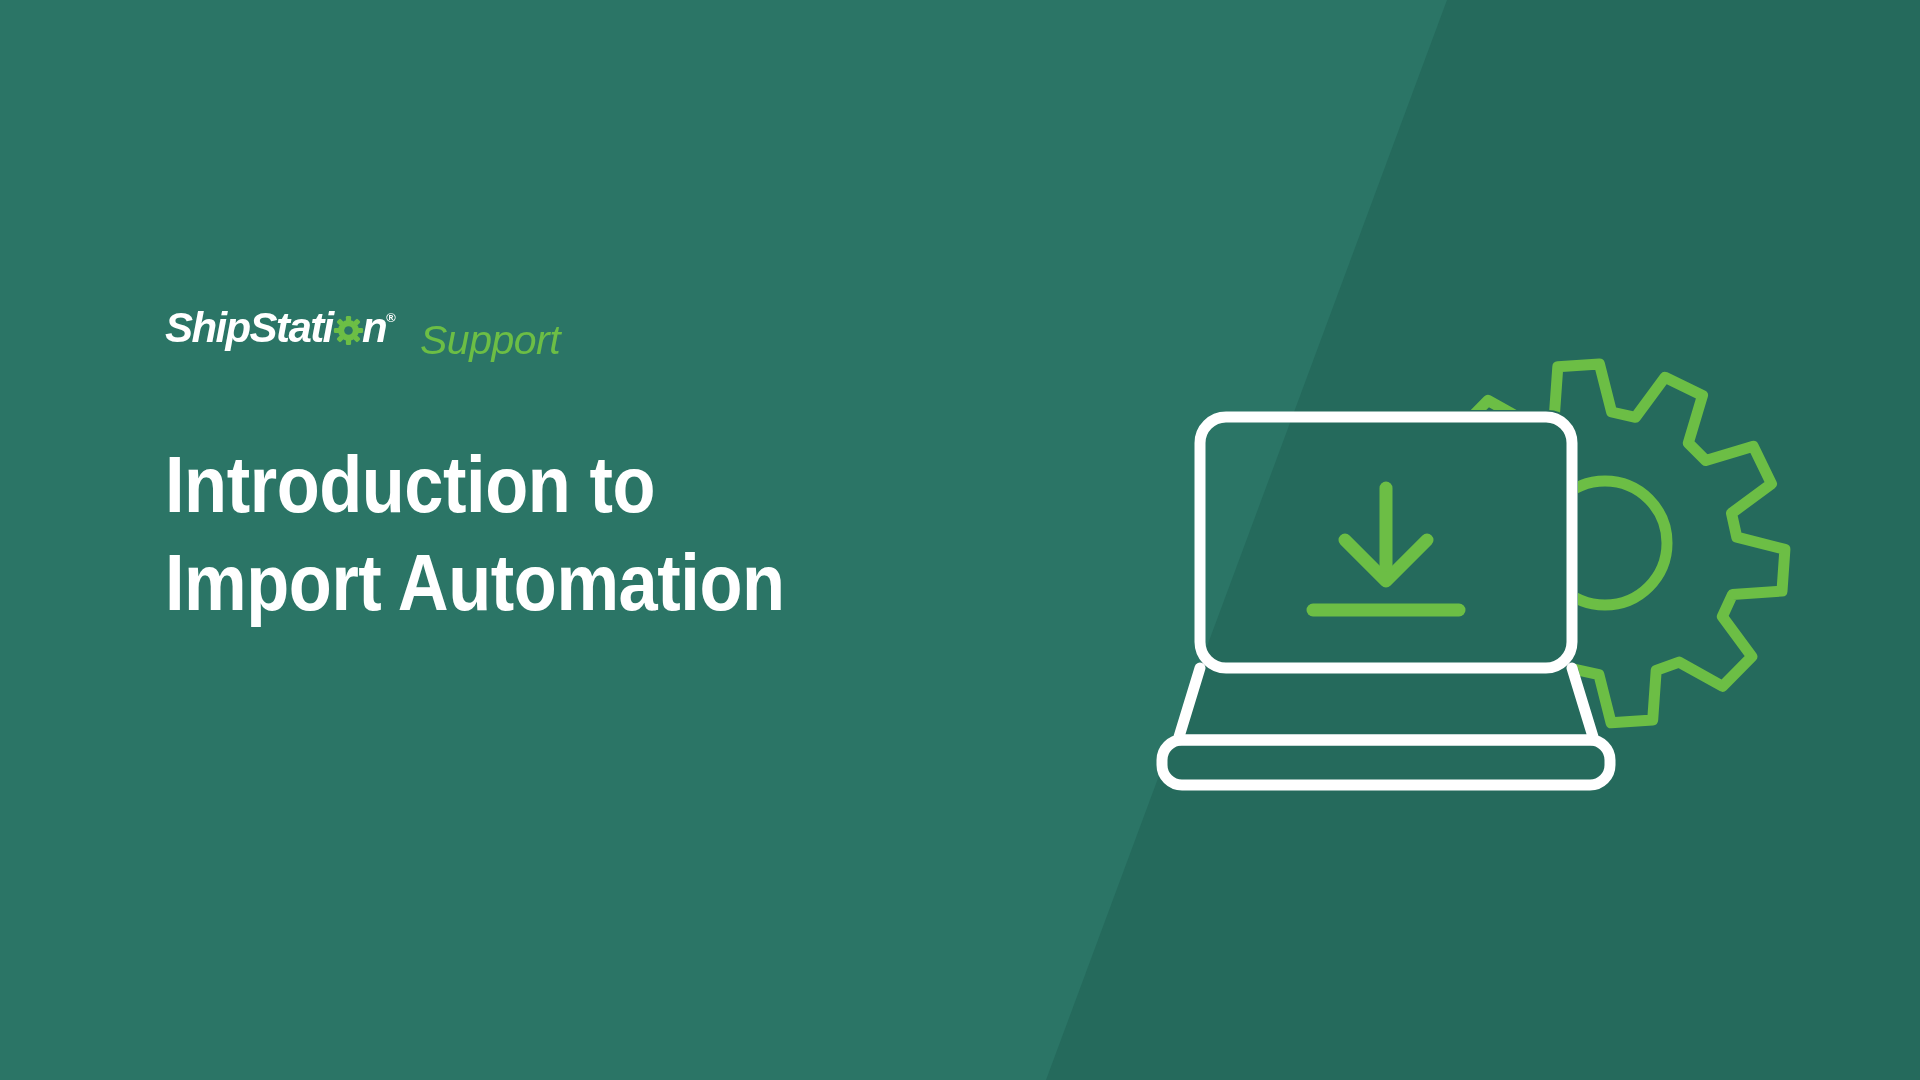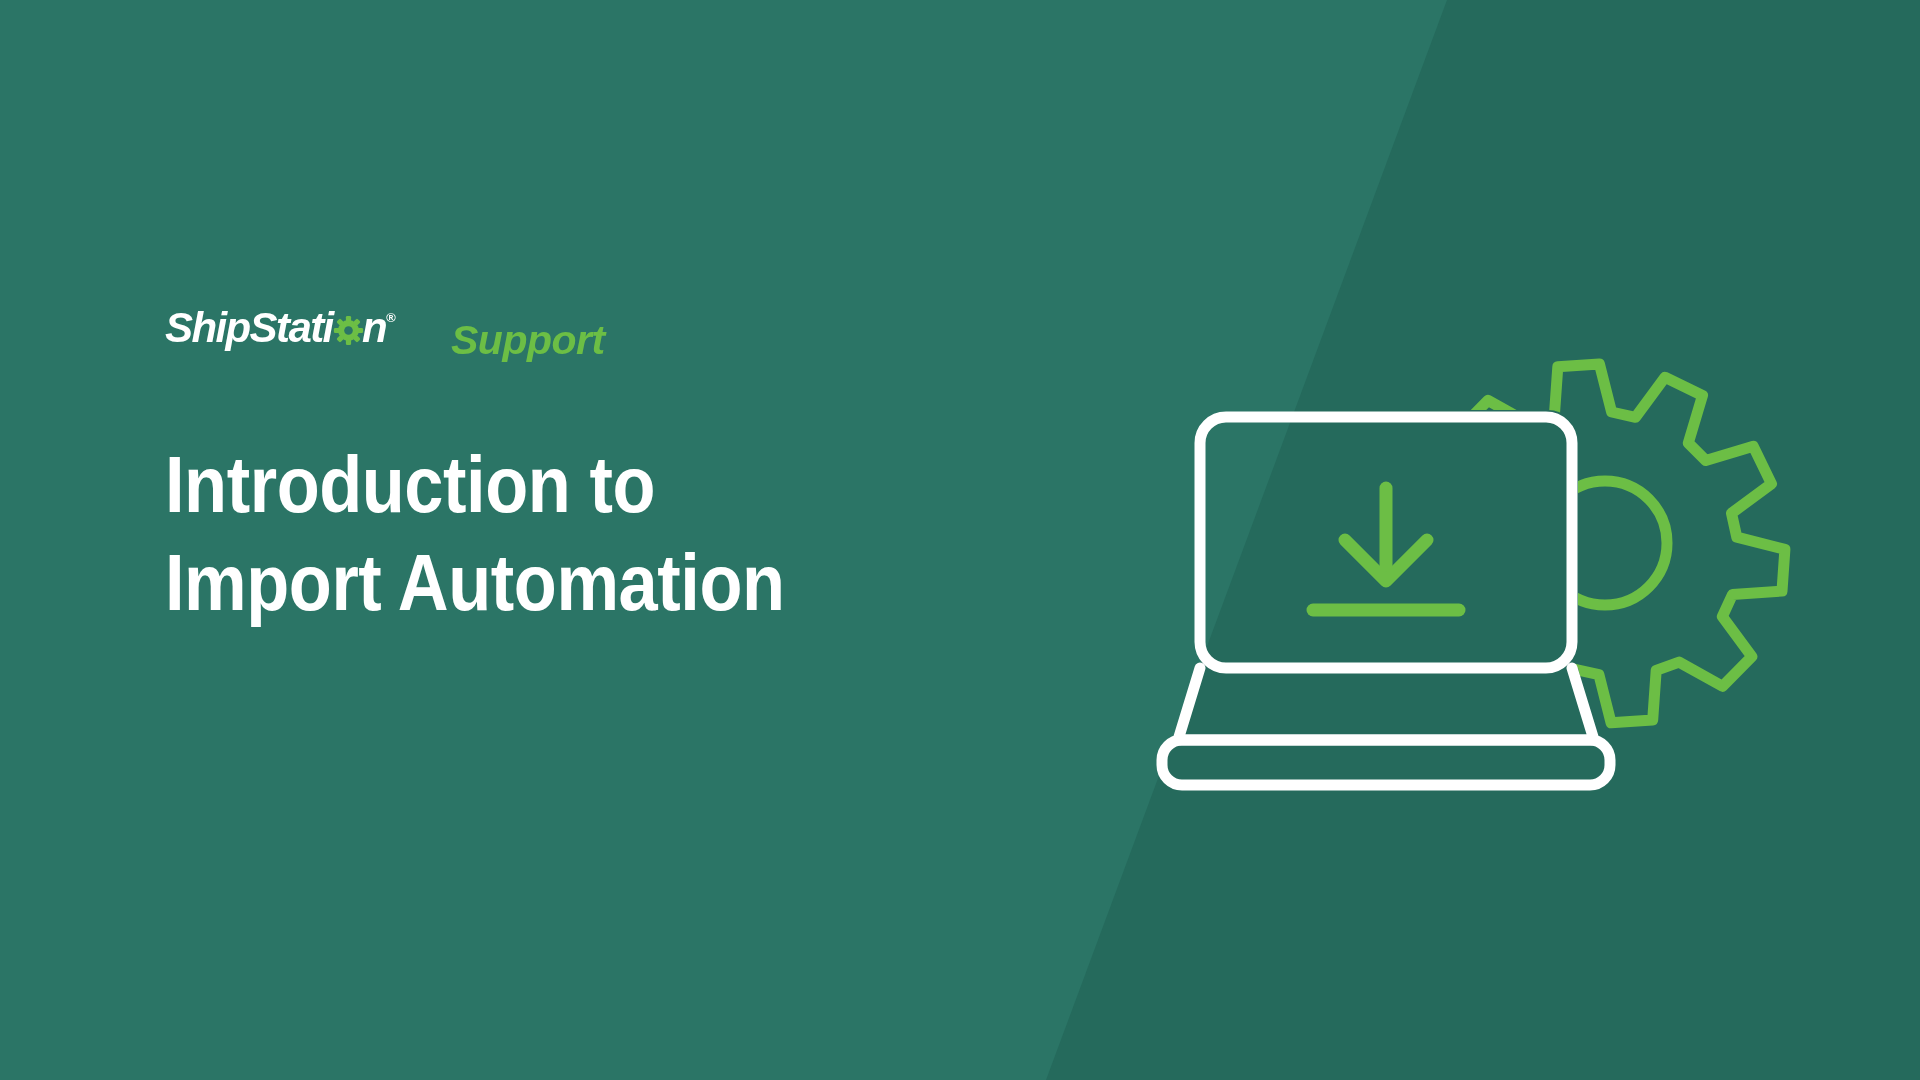--- a/index.html
+++ b/index.html
@@ -35,25 +35,25 @@
   
   #logo-lockup {
     display:flex;
     align-items:baseline;
     height:62px;
   }
   #wordmark-svg { display:block; }
   #support-word {
     font-family:"Liberation Sans", sans-serif;
     font-style:italic;
-    font-weight:700;
+    font-weight:400;
     font-size:41px;
     letter-spacing:-0.5px;
     color:#6cbe45;
-    margin-left:36px;
+    margin-left:5px;
     line-height:1;
     position:relative;
     top:-4px;
   }
 
   
   #headline {
     margin-top:74px;
     color:#ffffff;
     font-family:"Liberation Sans Narrow","Liberation Sans", sans-serif;

